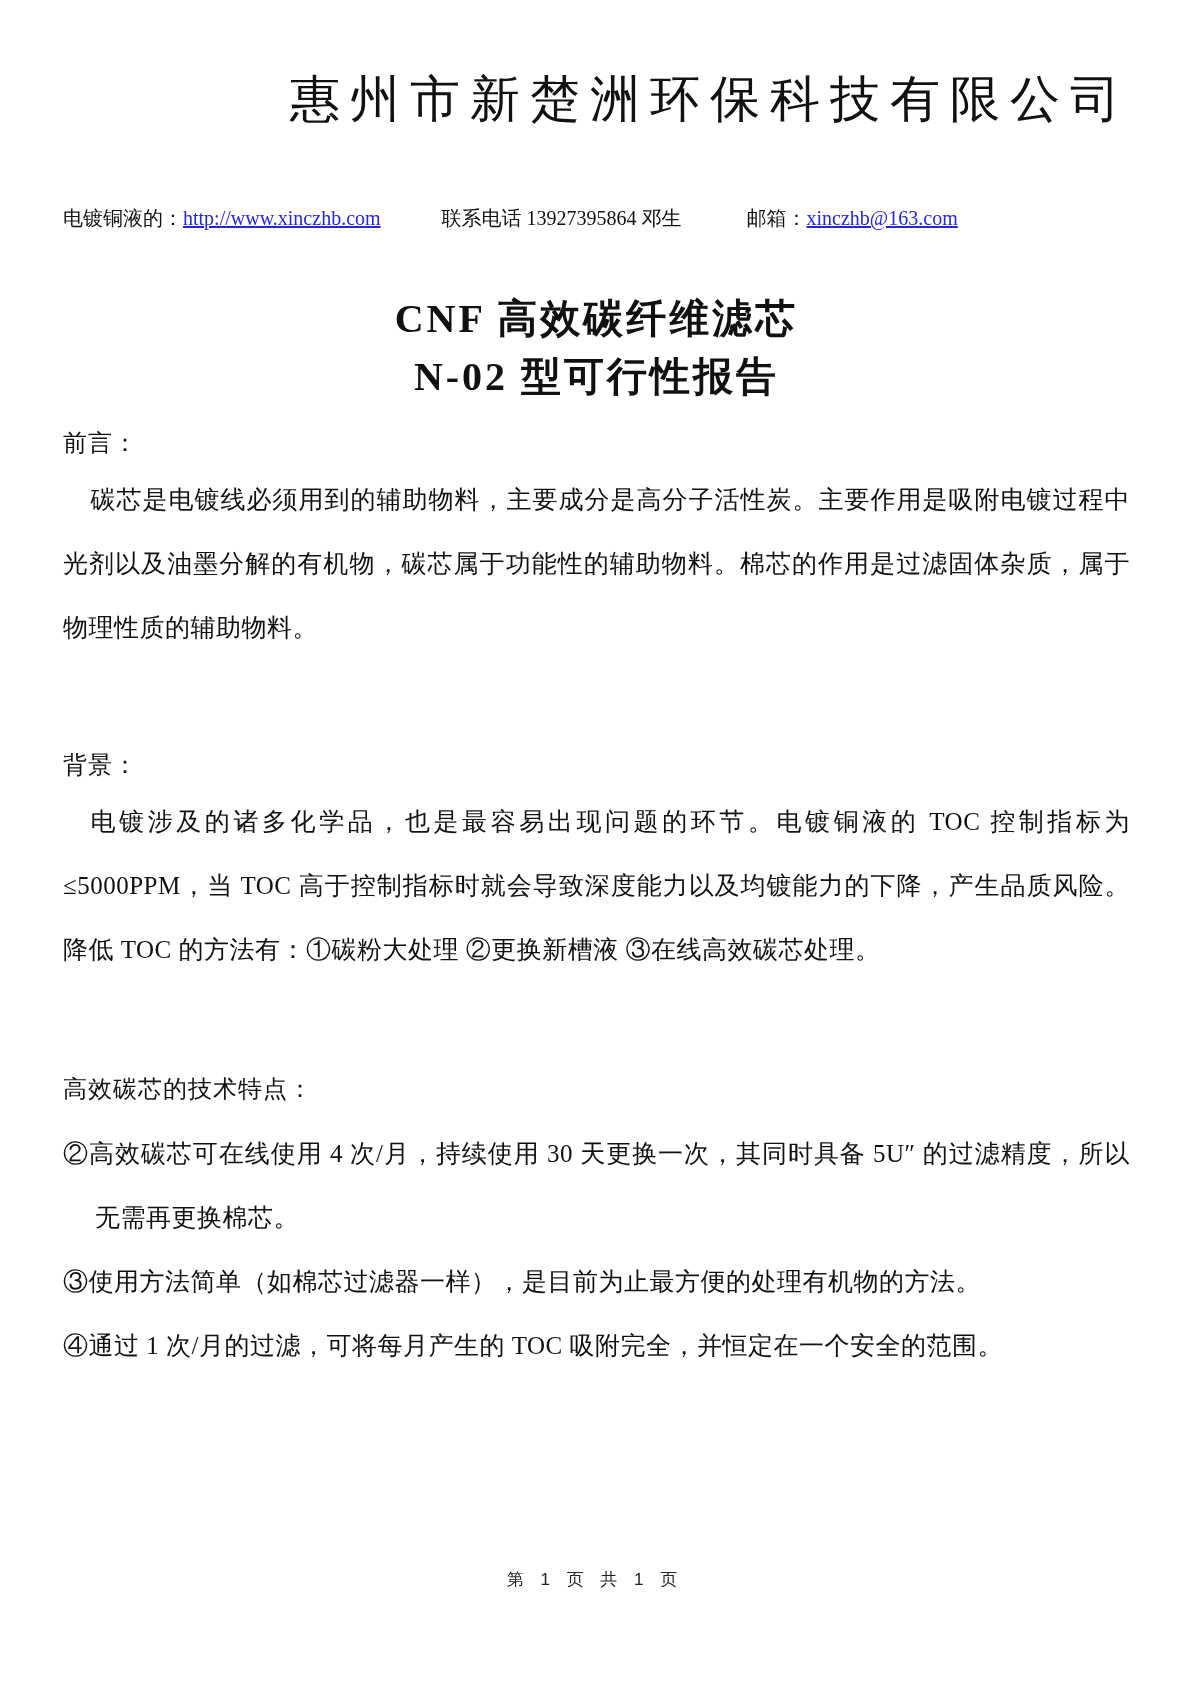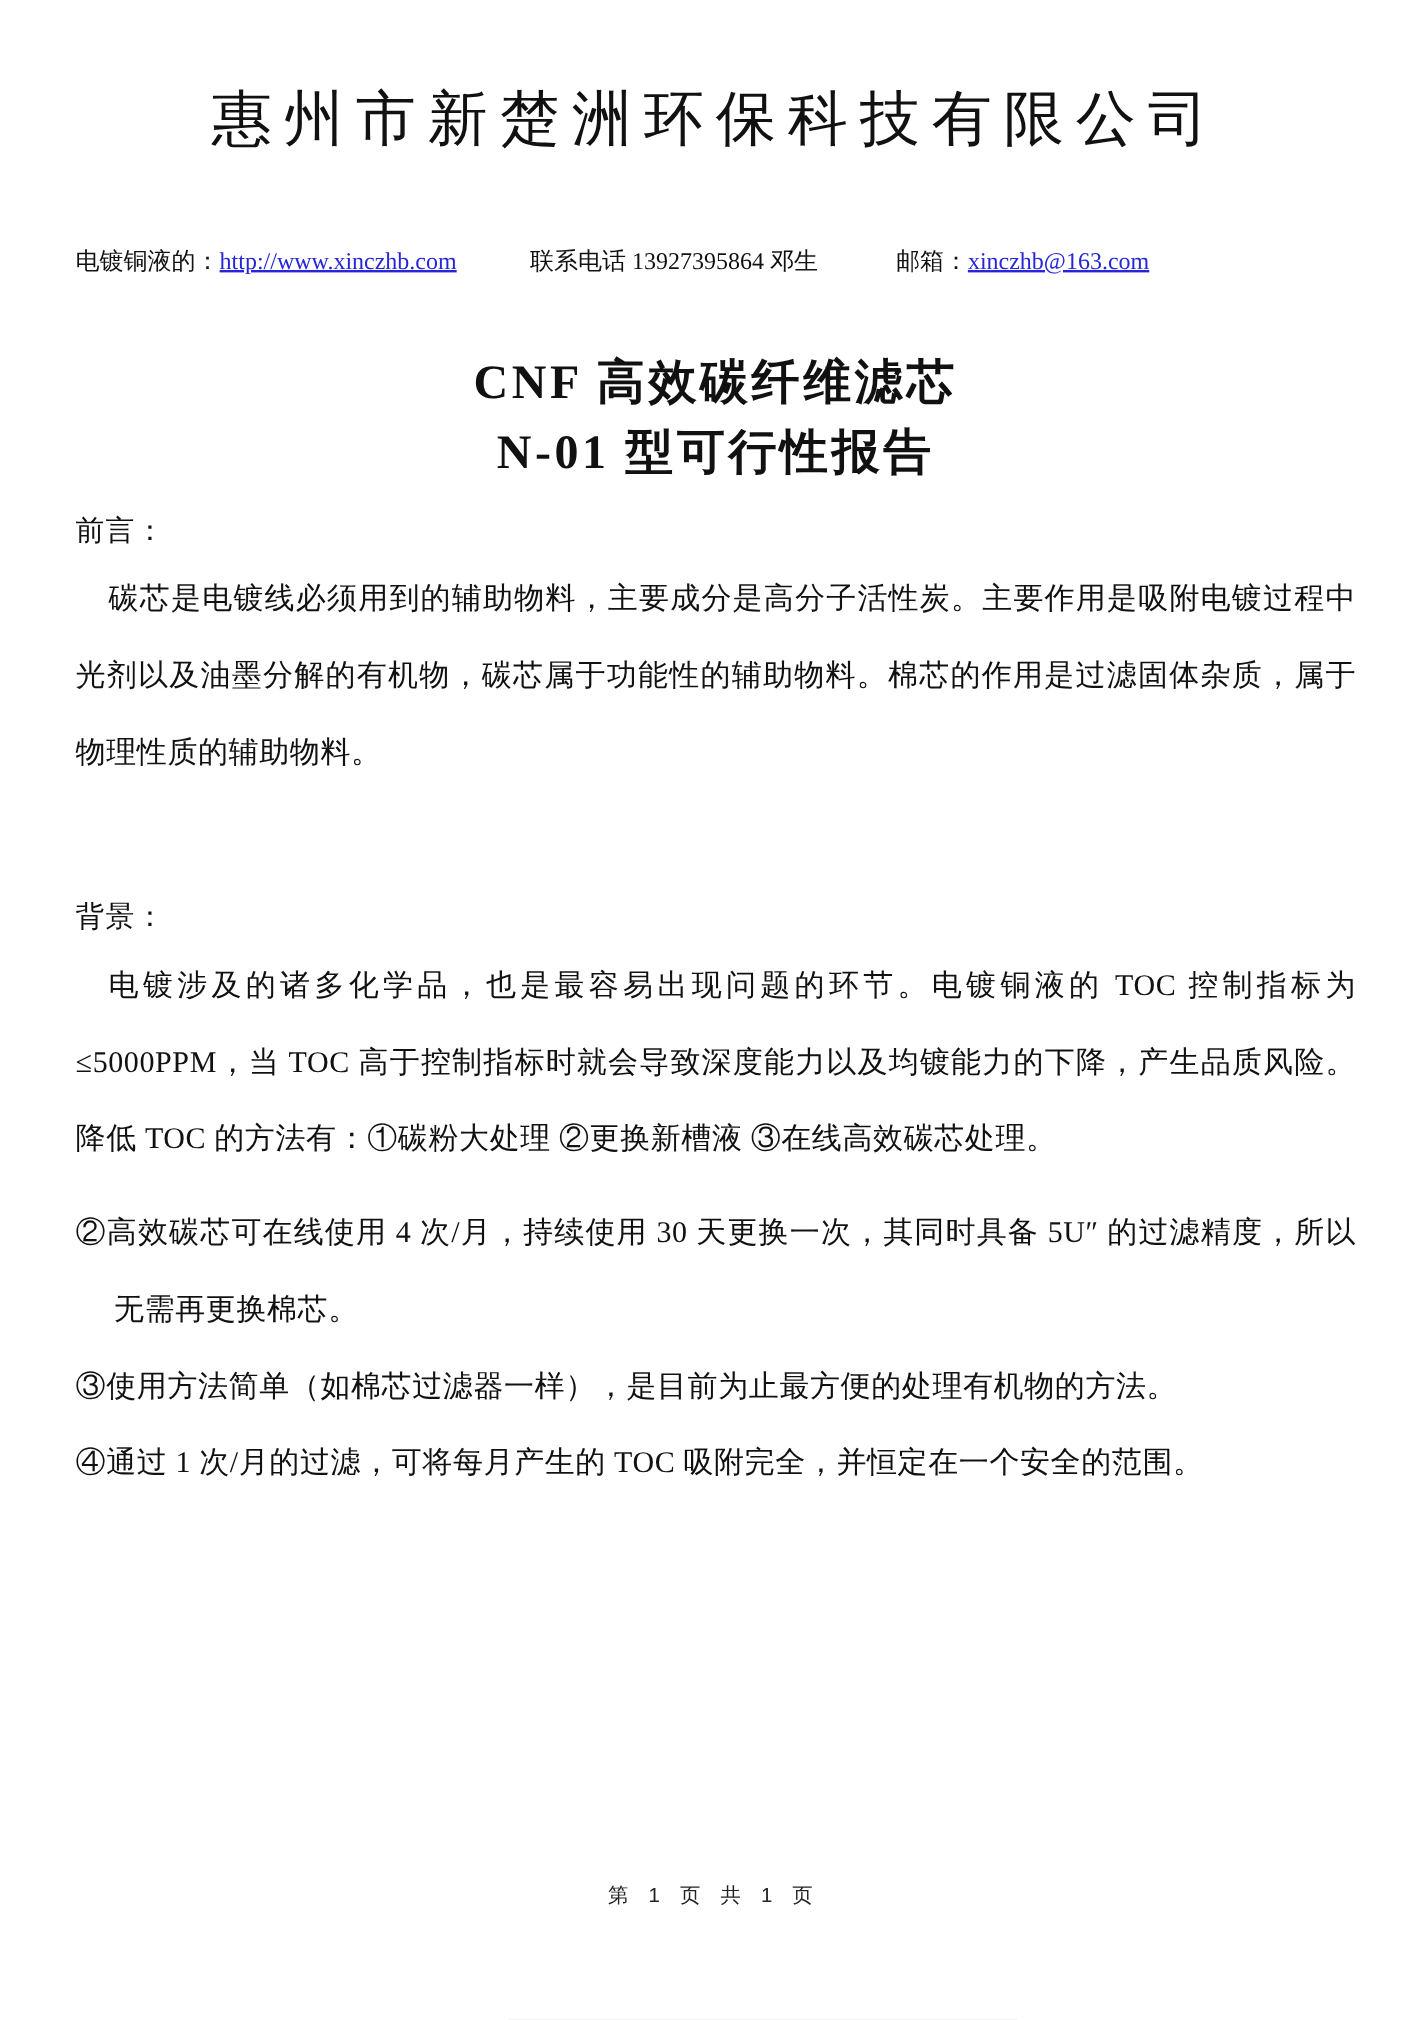--- a/index.html
+++ b/index.html
@@ -12,21 +12,21 @@
     background: #ffffff;
     font-family: "Liberation Serif", "DejaVu Serif", serif;
     color: #111111;
     overflow: hidden;
   }
   .content {
     padding: 0 60px 0 63px;
   }
   .company-name {
     margin-top: 66px;
-    text-align: center;
+    text-align: right;
     font-size: 50px;
     font-weight: 500;
     letter-spacing: 10px;
     line-height: 66px;
     white-space: nowrap;
   }
   .contact-row {
     display: flex;
     align-items: baseline;
     margin-top: 72px;
@@ -103,29 +103,30 @@
         <span>电镀铜液的：</span><a class="doc-link">http://www.xinczhb.com</a>
       </span>
       <span class="contact-seg2">联系电话 13927395864  邓生</span>
       <span class="contact-seg3">
         <span>邮箱：</span><a class="doc-link">xinczhb@163.com</a>
       </span>
     </div>
 
     <div class="doc-title">
       <div>CNF 高效碳纤维滤芯</div>
-      <div>N-01 型可行性报告</div>
+      <div>N-02 型可行性报告</div>
     </div>
 
     <h2 class="sec-heading preface">前言：</h2>
     <p class="body-par">碳芯是电镀线必须用到的辅助物料，主要成分是高分子活性炭。主要作用是吸附电镀过程中光剂以及油墨分解的有机物，碳芯属于功能性的辅助物料。棉芯的作用是过滤固体杂质，属于物理性质的辅助物料。</p>
 
     <h2 class="sec-heading background">背景：</h2>
     <p class="body-par">电镀涉及的诸多化学品，也是最容易出现问题的环节。电镀铜液的 TOC 控制指标为≤5000PPM，当 TOC 高于控制指标时就会导致深度能力以及均镀能力的下降，产生品质风险。降低 TOC 的方法有：①碳粉大处理 ②更换新槽液 ③在线高效碳芯处理。</p>
 
+    <h2 class="sec-heading features">高效碳芯的技术特点：</h2>
     <ul class="feature-list">
       <li>②高效碳芯可在线使用 4 次/月，持续使用 30 天更换一次，其同时具备 5U″ 的过滤精度，所以无需再更换棉芯。</li>
       <li>③使用方法简单（如棉芯过滤器一样），是目前为止最方便的处理有机物的方法。</li>
       <li>④通过 1 次/月的过滤，可将每月产生的 TOC 吸附完全，并恒定在一个安全的范围。</li>
     </ul>
 
   </div>
 
   <div class="page-footer">第 1 页 共 1 页</div>
 </div>

